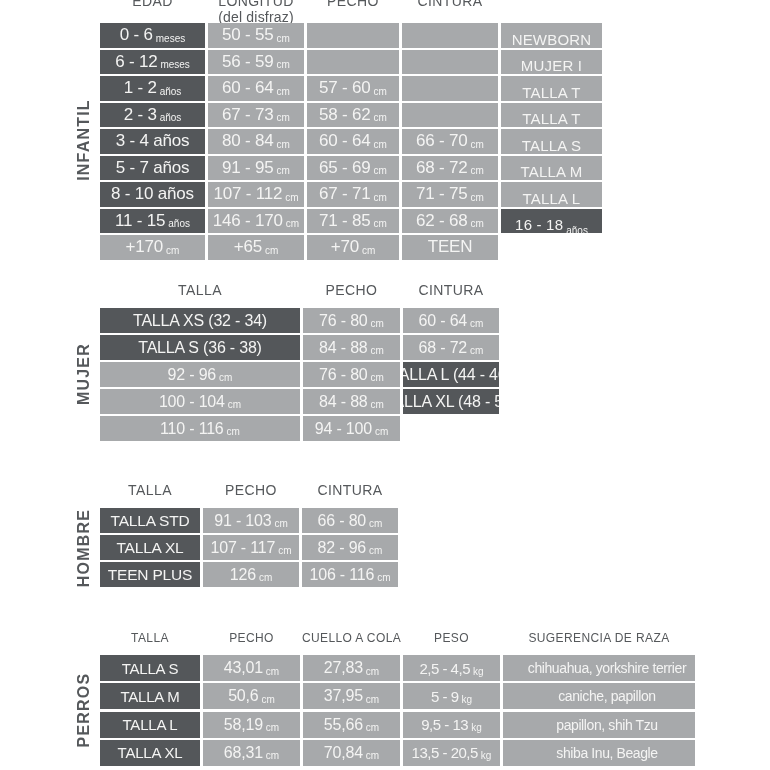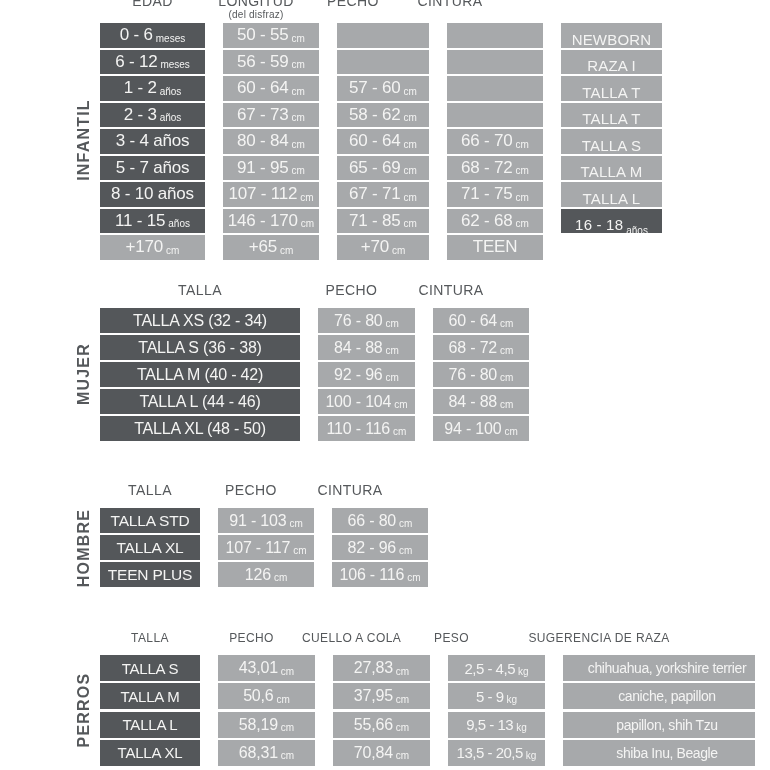--- a/index.html
+++ b/index.html
@@ -30,27 +30,27 @@
 
   
   .thead {
     position: absolute;
     display: grid;
     column-gap: 3px;
     color: var(--hdr, #55585b);
   }
   .hcell { display: flex; flex-direction: column; align-items: center; justify-content: flex-start; text-align: center; }
   .hlabel { font-size: 14px; letter-spacing: 0.4px; line-height: 14px; white-space: nowrap; }
-  .hsub { font-size: 10px; letter-spacing: 0.2px; margin-top: 1px; white-space: nowrap; }
+  .hsub { font-size: 14px; letter-spacing: 0.2px; margin-top: 1px; white-space: nowrap; }
 
   
   .tbody {
     position: absolute;
     display: grid;
-    column-gap: 18px;
+    column-gap: 3px;
   }
   .cell {
     background: var(--light, #a7a9ab);
     color: var(--celltext, #f4f4f3);
     display: flex; align-items: center; justify-content: center;
     gap: 3px;
     font-size: 16px;
     letter-spacing: -0.2px;
     white-space: nowrap;
     overflow: hidden;
@@ -136,21 +136,21 @@
           <span class="val">56 - 59</span>
           <span class="unit">cm</span>
         </div>
         <div class="cell">
           <span class="val"></span>
         </div>
         <div class="cell">
           <span class="val"></span>
         </div>
         <div class="cell">
-          <span class="val">RAZA I</span>
+          <span class="val">MUJER I</span>
         </div>
         <div class="cell dark">
           <span class="val">1 - 2</span>
           <span class="unit">años</span>
         </div>
         <div class="cell">
           <span class="val">60 - 64</span>
           <span class="unit">cm</span>
         </div>
         <div class="cell">
@@ -302,23 +302,20 @@
           <span class="val">TALLA S (36 - 38)</span>
         </div>
         <div class="cell">
           <span class="val">84 - 88</span>
           <span class="unit">cm</span>
         </div>
         <div class="cell">
           <span class="val">68 - 72</span>
           <span class="unit">cm</span>
         </div>
-        <div class="cell dark">
-          <span class="val">TALLA M (40 - 42)</span>
-        </div>
         <div class="cell">
           <span class="val">92 - 96</span>
           <span class="unit">cm</span>
         </div>
         <div class="cell">
           <span class="val">76 - 80</span>
           <span class="unit">cm</span>
         </div>
         <div class="cell dark">
           <span class="val">TALLA L (44 - 46)</span>

